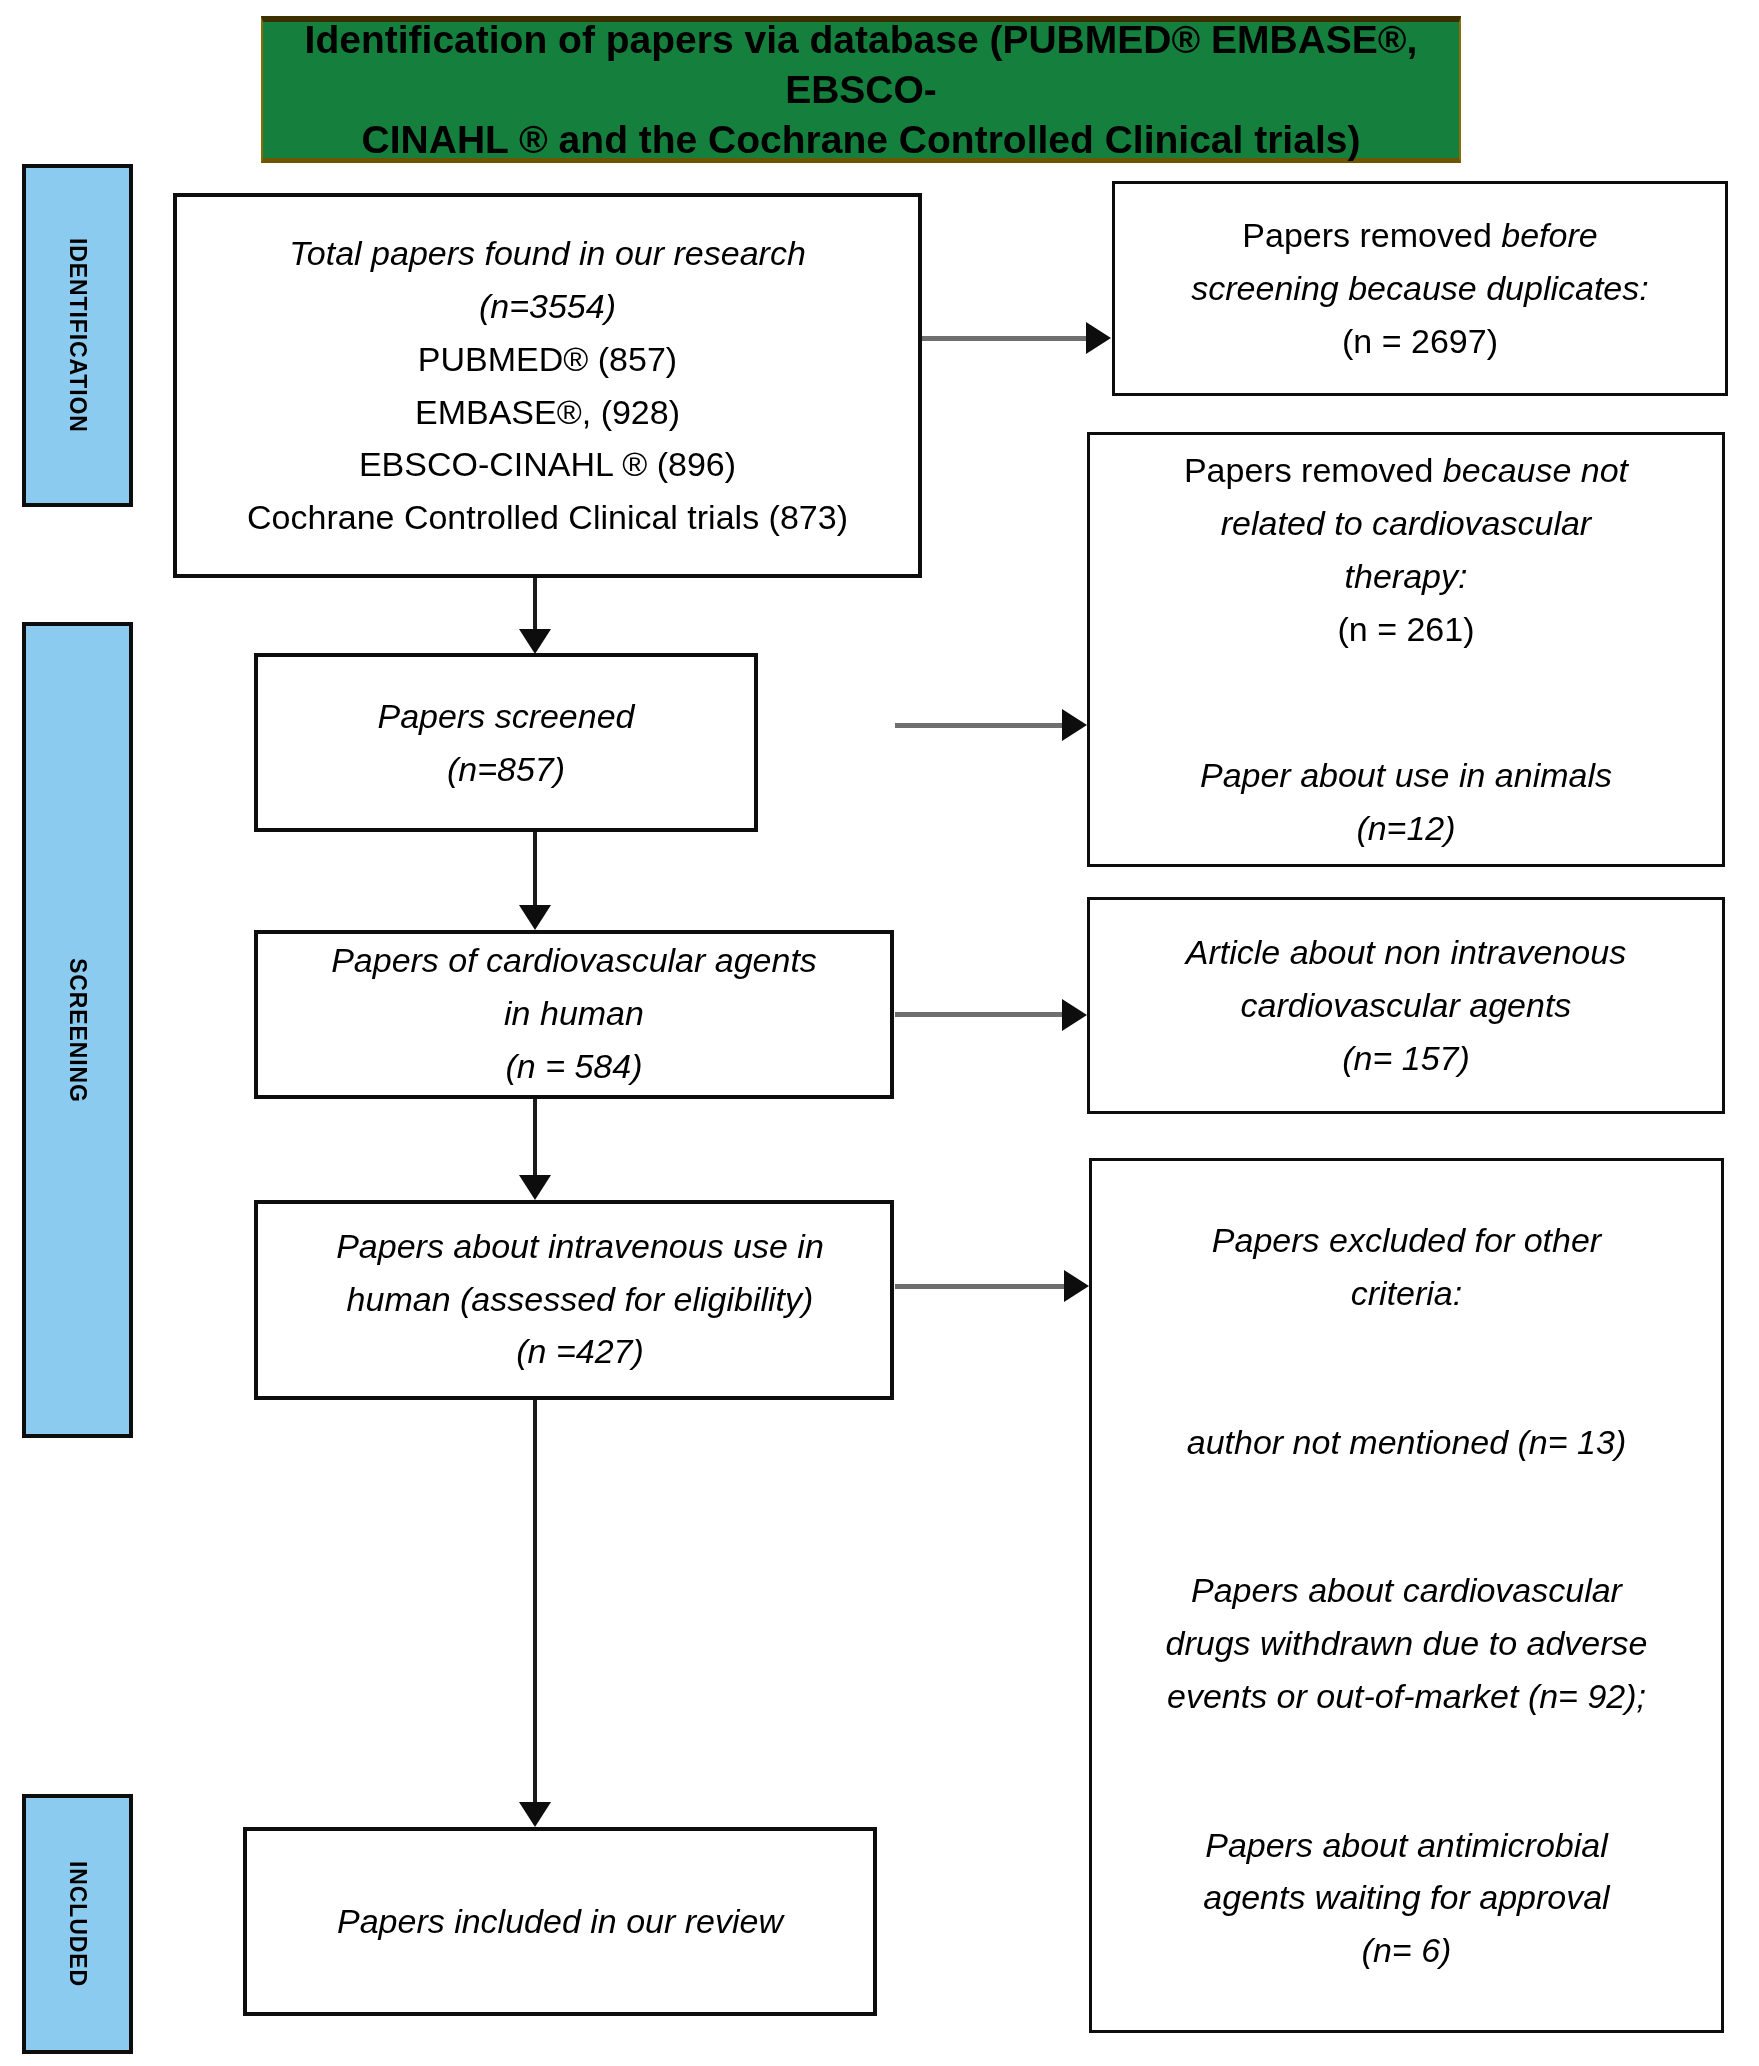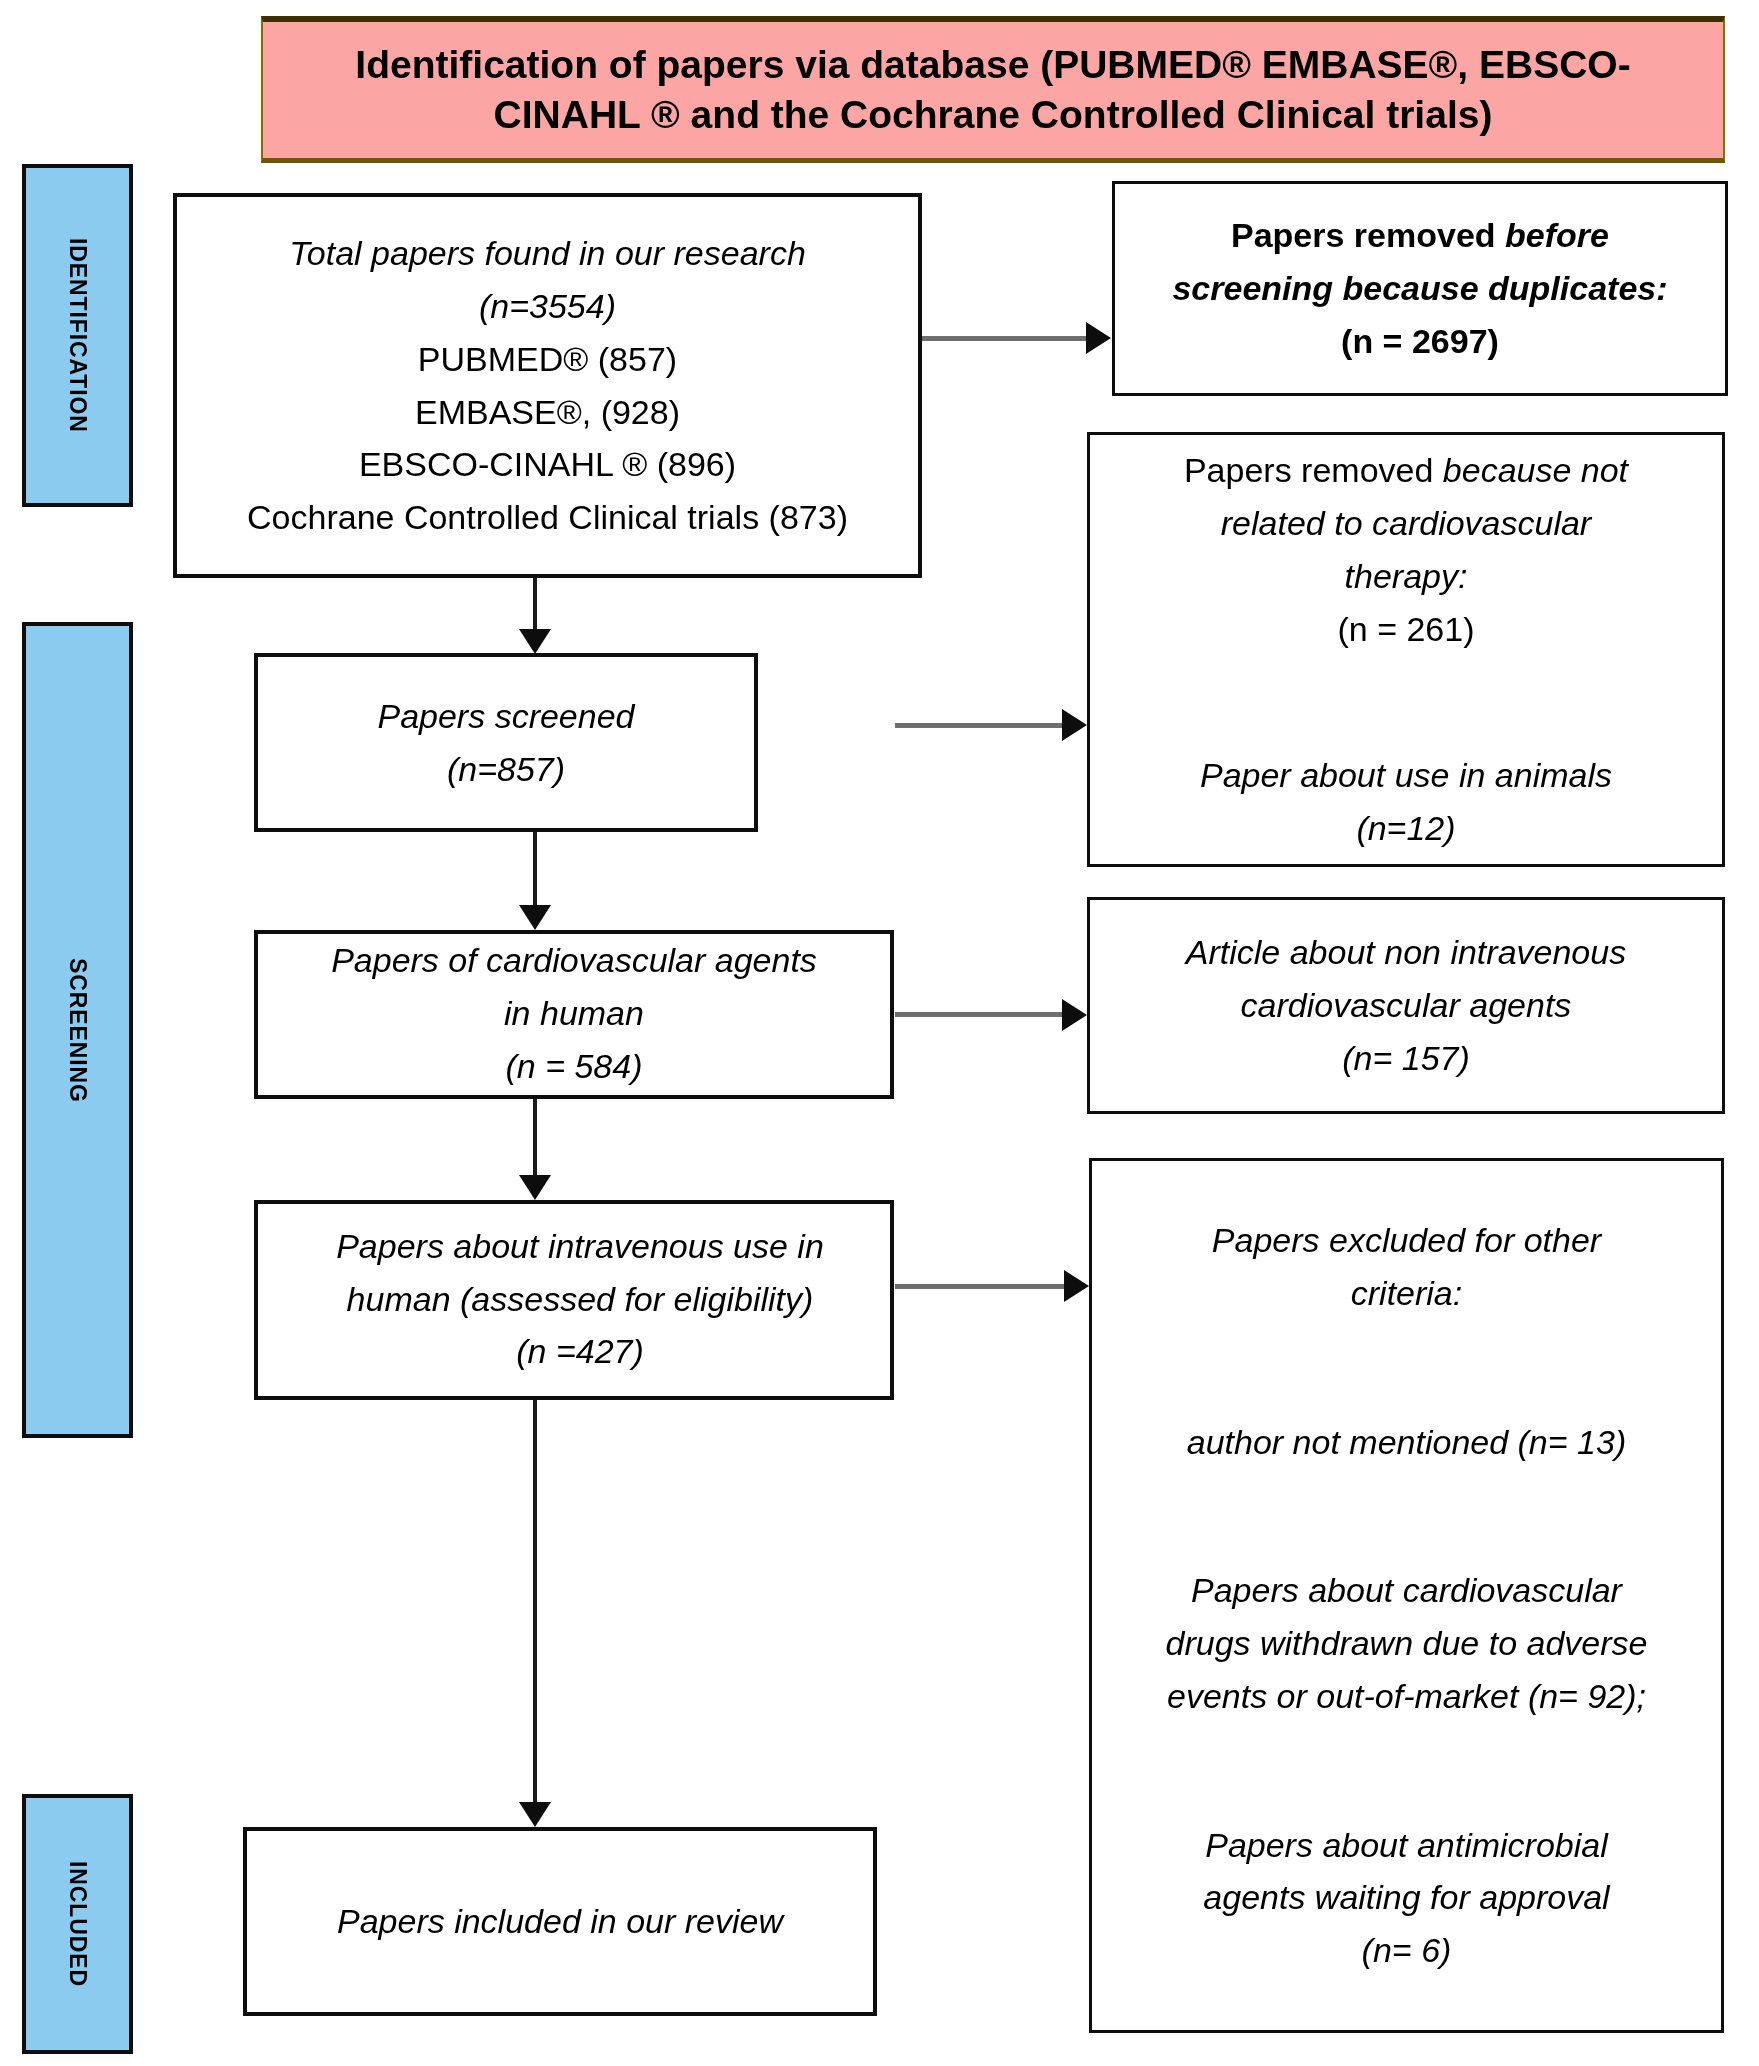--- a/index.html
+++ b/index.html
@@ -5,22 +5,22 @@
   html,body{margin:0;padding:0;background:#fff;}
   #canvas{
     position:relative;
     width:1760px;height:2066px;
     background:#ffffff;
     font-family:"Liberation Sans","DejaVu Sans",sans-serif;
     color:#000;
   }
   
   .header{
-    position:absolute;left:261px;top:16px;width:1464px;height:147px;
-    background:#fca5a5;
+    position:absolute;left:261px;top:16px;width:1200px;height:147px;
+    background:#15803d;
     border:2.6px solid #8a6d00;border-top:6px solid #3d3000;border-bottom:5.1px solid #6e5600;
     box-sizing:border-box;
     display:flex;flex-direction:column;align-items:center;justify-content:center;
     font-weight:bold;font-size:39px;line-height:1.28;text-align:center;
   }
   
   .stage{
     position:absolute;left:22px;width:111px;
     background:#8CCBF0;border:4.3px solid #0d0d0d;box-sizing:border-box;
     display:flex;align-items:center;justify-content:center;
@@ -38,21 +38,21 @@
     display:flex;flex-direction:column;align-items:center;justify-content:center;
     text-align:center;font-size:34px;line-height:1.55;
   }
   .fbox .line{display:block;min-height:1.55em;white-space:nowrap;}
   .fbox .it{font-style:italic;}
   .box-total{left:173px;top:193px;width:749px;height:385px;}
   .box-screened{left:254px;top:653px;width:504px;height:179px;}
   .box-cardio{left:254px;top:930px;width:640px;height:169px;line-height:1.5;}
   .box-intravenous{left:254px;top:1200px;width:640px;height:200px;line-height:1.5;padding-left:12px;}
   .box-included{left:243px;top:1827px;width:634px;height:189px;}
-  .box-r1{left:1112px;top:181px;width:616px;height:215px;border-width:3.8px;font-weight:bold;}
+  .box-r1{left:1112px;top:181px;width:616px;height:215px;border-width:3.8px;}
   .box-r2{left:1087px;top:432px;width:638px;height:435px;border-width:3.8px;gap:94px;}
   .box-r3{left:1087px;top:897px;width:638px;height:217px;border-width:3.8px;}
   .box-r4{left:1089px;top:1158px;width:635px;height:875px;border-width:3.8px;gap:96px;}
   .para{display:block;}
   
   .vline{position:absolute;width:4.3px;background:#1a1a1a;}
   .hline{position:absolute;height:5.1px;background:#6f6f6f;}
   .head-down{
     position:absolute;width:0;height:0;
     border-left:16px solid transparent;border-right:16px solid transparent;

